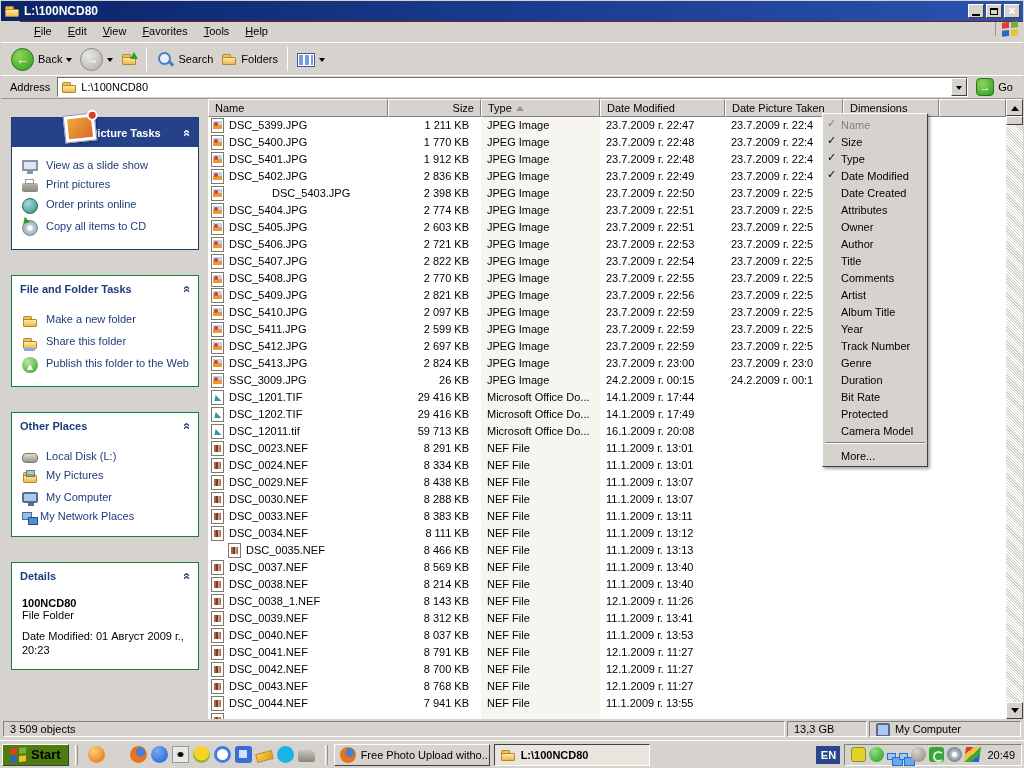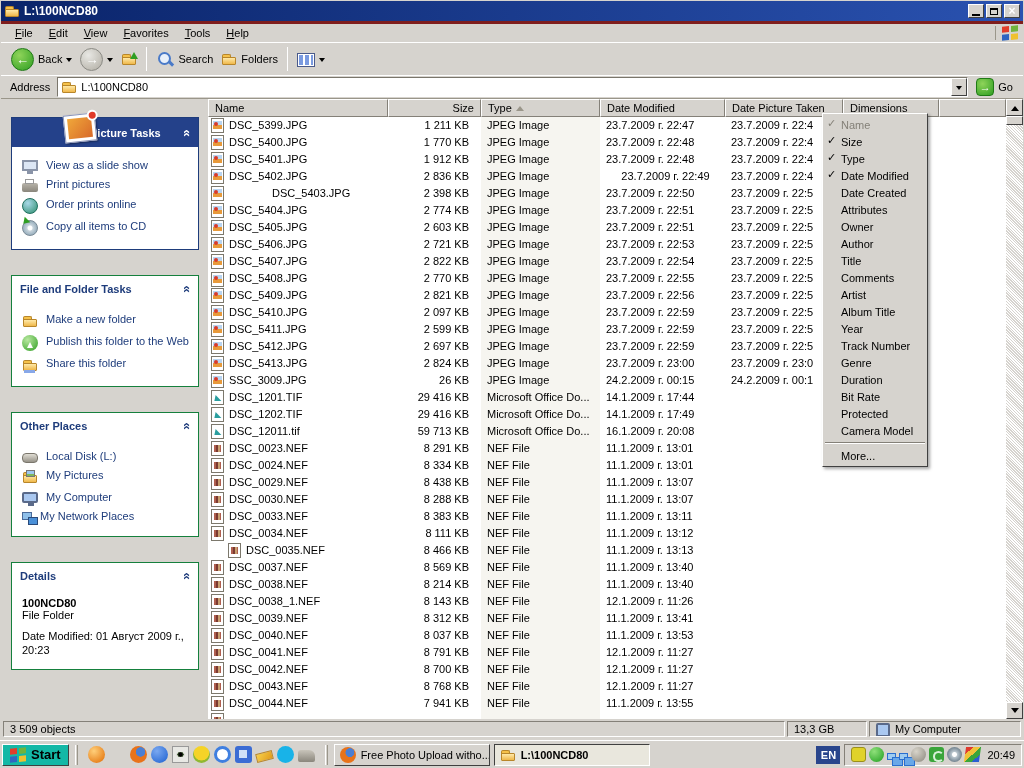--- a/index.html
+++ b/index.html
@@ -12,21 +12,21 @@
     border:1px solid #d6d3ce;display:flex;flex-direction:column;}
   #titlebar{height:20px;background:linear-gradient(to right,#0a246a,#2a52b0);display:flex;
     align-items:center;padding:0 3px;color:#fff;font-weight:bold;font-size:12px;flex:none;}
   #title-text{margin-left:4px;flex:1;white-space:nowrap;overflow:hidden;}
   .wbtn{width:16px;height:14px;background:#d6d3ce;border:1px solid;border-color:#fff #404040 #404040 #fff;
     margin-left:2px;position:relative;display:flex;align-items:center;justify-content:center;}
   .g-min{width:8px;height:2px;background:#000;margin-top:7px;}
   .g-rest{width:8px;height:7px;border:1px solid #000;border-top:2px solid #000;}
   .g-close{font-size:12px;font-weight:bold;line-height:10px;}
 
-  #menubar{height:21px;border-top:3px solid #7f1d1d;display:flex;align-items:center;flex:none;}
+  #menubar{height:21px;border-top:1px solid #7f1d1d;display:flex;align-items:flex-start;flex:none;margin-left:19px;}
   #menubar-items{display:flex;align-items:center;padding-left:6px;flex:1;}
   .menu-item{display:inline-block;padding:3px 8px;cursor:default;}
   .menu-item::first-letter{text-decoration:underline;}
   #menubar-logo{width:28px;border-left:1px solid #9a968a;display:flex;align-items:center;justify-content:center;background:#d6d3ce;}
 
   .winflag{width:16px;height:14px;display:inline-block;position:relative;flex:none;transform:skewY(-6deg);
     background:linear-gradient(#e23d2a,#e23d2a) 0 0/7px 6px no-repeat,
                linear-gradient(#71b33c,#71b33c) 9px 0/7px 6px no-repeat,
                linear-gradient(#2f66c0,#2f66c0) 0 8px/7px 6px no-repeat,
                linear-gradient(#efc12f,#efc12f) 9px 8px/7px 6px no-repeat;}
@@ -106,21 +106,21 @@
     padding:2px 1px;z-index:50;}
   .menu-row{height:17px;display:flex;align-items:center;padding-left:17px;position:relative;cursor:default;}
   .menu-row .check{position:absolute;left:3px;top:1px;font-size:11px;}
   .menu-row.disabled{color:#848078;}
   .menusep{height:2px;border-top:1px solid #848078;border-bottom:1px solid #fff;margin:3px 1px;}
 
   
   #taskbar{position:absolute;left:0;bottom:0;width:1024px;height:28px;background:#d6d3ce;
     border-top:1px solid #fff;display:flex;align-items:center;padding:0 2px;gap:4px;}
   #start-btn{height:22px;display:flex;align-items:center;gap:5px;padding:0 7px;font-weight:bold;font-size:13px;
-    background:#14b8a6;border:1px solid;border-color:#fff #404040 #404040 #fff;flex:none;}
+    background:#4d7c0f;border:1px solid;border-color:#fff #404040 #404040 #fff;flex:none;}
   .ql-handle{width:3px;height:20px;border-left:1px solid #fff;border-right:1px solid #9a968a;margin:0 2px;flex:none;}
   #quicklaunch{display:flex;align-items:center;gap:4px;padding:0 4px;flex:none;}
   .task-btn{height:22px;width:156px;flex:none;display:flex;align-items:center;gap:5px;padding:0 5px;
     background:#d6d3ce;border:1px solid;border-color:#fff #404040 #404040 #fff;overflow:hidden;white-space:nowrap;}
   .task-btn.active{background:#e9e7dd;border-color:#404040 #fff #fff #404040;font-weight:bold;}
   #tb-spacer{flex:1;}
   #lang-badge{width:24px;height:18px;background:#29458c;color:#fff;font-weight:bold;font-size:11px;
     display:flex;align-items:center;justify-content:center;flex:none;}
   #tray{height:22px;border:1px solid;border-color:#848078 #fff #fff #848078;display:flex;align-items:center;
     gap:3px;padding:0 6px;flex:none;}
@@ -344,30 +344,30 @@
               <span class="chev">«</span>
             </div>
             <div class="box-items">
               <div class="box-item">
                 <span class="icon foldr" data-icon="new-folder-icon">
                   <i class="ov"></i>
                 </span>
                 <span>Make a new folder</span>
               </div>
               <div class="box-item">
+                <span class="icon foldr" data-icon="share-folder-icon">
+                  <i class="ov"></i>
+                </span>
+                <span>Share this folder</span>
+              </div>
+              <div class="box-item">
                 <span class="icon" data-icon="publish-web-icon">
                   <i class="ov"></i>
                 </span>
                 <span>Publish this folder to the Web</span>
-              </div>
-              <div class="box-item">
-                <span class="icon foldr" data-icon="share-folder-icon">
-                  <i class="ov"></i>
-                </span>
-                <span>Share this folder</span>
               </div>
             </div>
           </div>
           <div class="box">
             <div class="box-header">
               <span>Other Places</span>
               <span class="chev">«</span>
             </div>
             <div class="box-items">
               <div class="box-item">
@@ -471,21 +471,21 @@
             </div>
             <div class="row">
               <div class="cell c-name" style="width: 180px;">
                 <span class="icon ficon" data-icon="jpeg-file-icon">
                   <i class="ov"></i>
                 </span>
                 <span>DSC_5402.JPG</span>
               </div>
               <div class="cell c-size" style="width: 93px;">2 836 KB</div>
               <div class="cell c-type" style="width: 119px;">JPEG Image</div>
-              <div class="cell c-mod" style="width: 125px; text-align: center;">23.7.2009 г. 22:49</div>
+              <div class="cell c-mod" style="width: 125px;">23.7.2009 г. 22:49</div>
               <div class="cell c-taken" style="width: 118px;">23.7.2009 г. 22:4</div>
             </div>
             <div class="row">
               <div class="cell c-name" style="width: 180px; gap: 48px;">
                 <span class="icon ficon" data-icon="jpeg-file-icon">
                   <i class="ov"></i>
                 </span>
                 <span>DSC_5403.JPG</span>
               </div>
               <div class="cell c-size" style="width: 93px;">2 398 KB</div>

